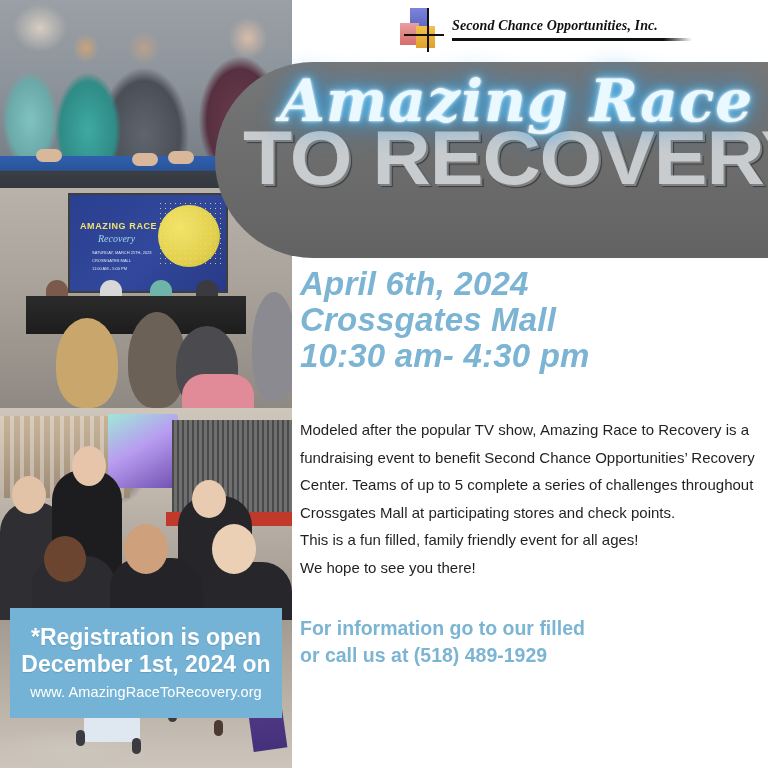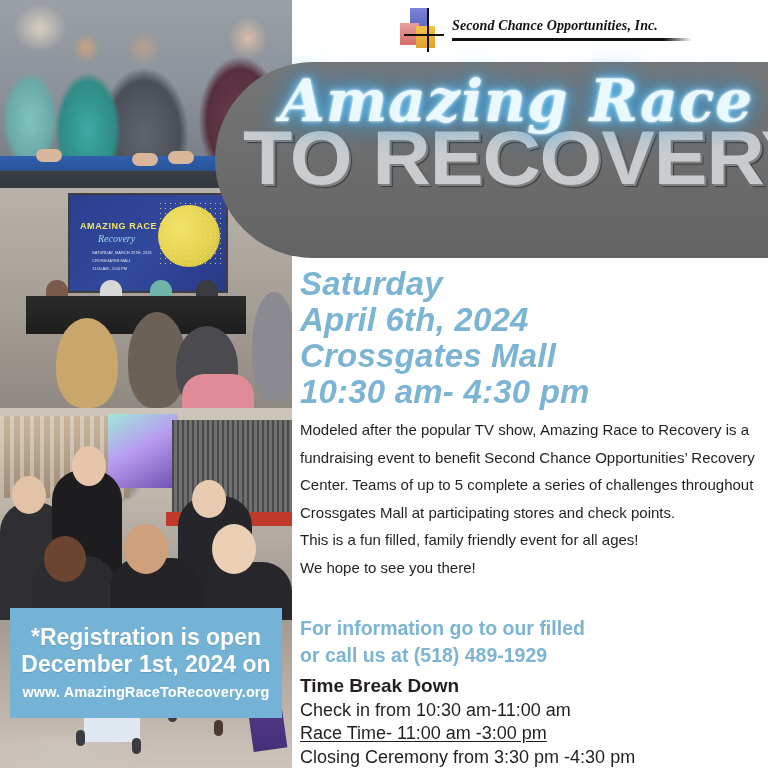--- a/index.html
+++ b/index.html
@@ -140,21 +140,21 @@
   #time-block .tb-head { display:block; font-weight:bold; font-size:19px; padding-bottom:1px; }
   #time-block .tb-row { display:block; white-space:nowrap; }
   #time-block .tb-row.underline { text-decoration:underline; text-underline-offset:2px; }
 
   
   #reg-banner { position:absolute; left:10px; top:608px; width:272px; height:110px;
       background:#74b3d6; display:flex; flex-direction:column;
       align-items:center; justify-content:center; color:#fff; text-align:center; }
   #reg-banner .rl { display:block; font-weight:bold; font-size:23px; line-height:27px;
       white-space:nowrap; text-shadow:0 1px 1px rgba(0,0,0,.12);text-align:center; }
-  #reg-banner .rurl { display:block; font-weight:bold; font-size:14.5px; line-height:22px;
+  #reg-banner .rurl { display:block; font-weight:normal; font-size:14.5px; line-height:22px;
       letter-spacing:.1px; margin-top:3px; white-space:nowrap; }
 </style>
 </head>
 <body>
 
 <div id="flyer">
 
   <div class="photo" id="photo-crowd">
     <div class="table-edge"></div>
     <div class="hand" style="left:36px; bottom:26px;"></div>
@@ -236,43 +236,36 @@
       <div id="logo-text">Second Chance Opportunities, Inc.</div>
       <div id="logo-rule"></div>
     </div>
   </div>
 
   <div id="title-band"></div>
   <div id="block-title">TO RECOVERY</div>
   <div id="script-title">Amazing Race</div>
 
   <div id="date-block">
-    <span class="ln">Saturday</span>
     <span class="ln">April 6th, 2024</span>
     <span class="ln">Crossgates Mall</span>
     <span class="ln">10:30 am- 4:30 pm</span>
   </div>
 
   <div id="body-copy">
     <span class="p1">Modeled after the popular TV show, Amazing Race to Recovery is a fundraising event to benefit Second Chance Opportunities’ Recovery Center. Teams of up to 5 complete a series of challenges throughout Crossgates Mall at participating stores and check points.</span>
     <span class="p2">This is a fun filled, family friendly event for all ages!</span>
     <span class="p3">We hope to see you there!</span>
   </div>
 
   <div id="contact-block">
     <span>For information go to our filled</span>
     <span>or call us at (518) 489-1929</span>
   </div>
 
-  <div id="time-block">
-    <span class="tb-head">Time Break Down</span>
-    <span class="tb-row">Check in from 10:30 am-11:00 am</span>
-    <span class="tb-row underline">Race Time- 11:00 am -3:00 pm</span>
-    <span class="tb-row">Closing Ceremony from 3:30 pm -4:30 pm</span>
-  </div>
 
   <div id="reg-banner">
     <span class="rl">*Registration is open</span>
     <span class="rl">December 1st, 2024 on</span>
     <span class="rurl">www. AmazingRaceToRecovery.org</span>
   </div>
 
 </div>
 
 </body></html>

